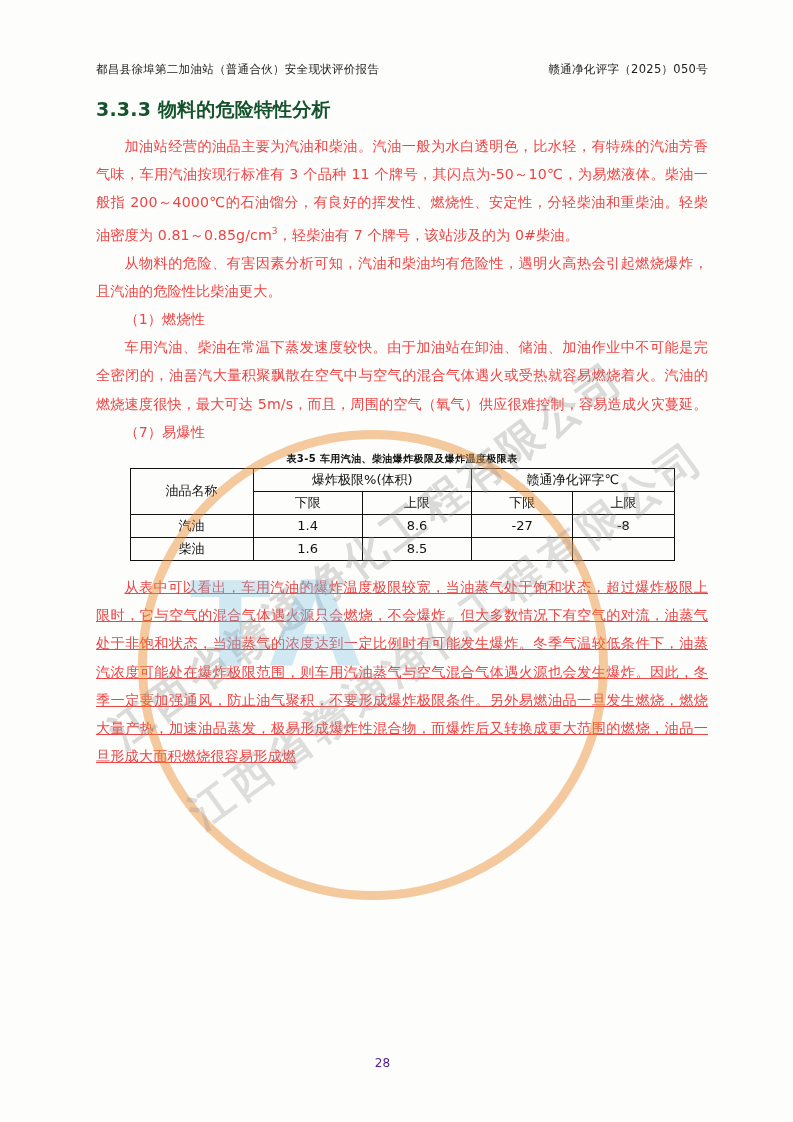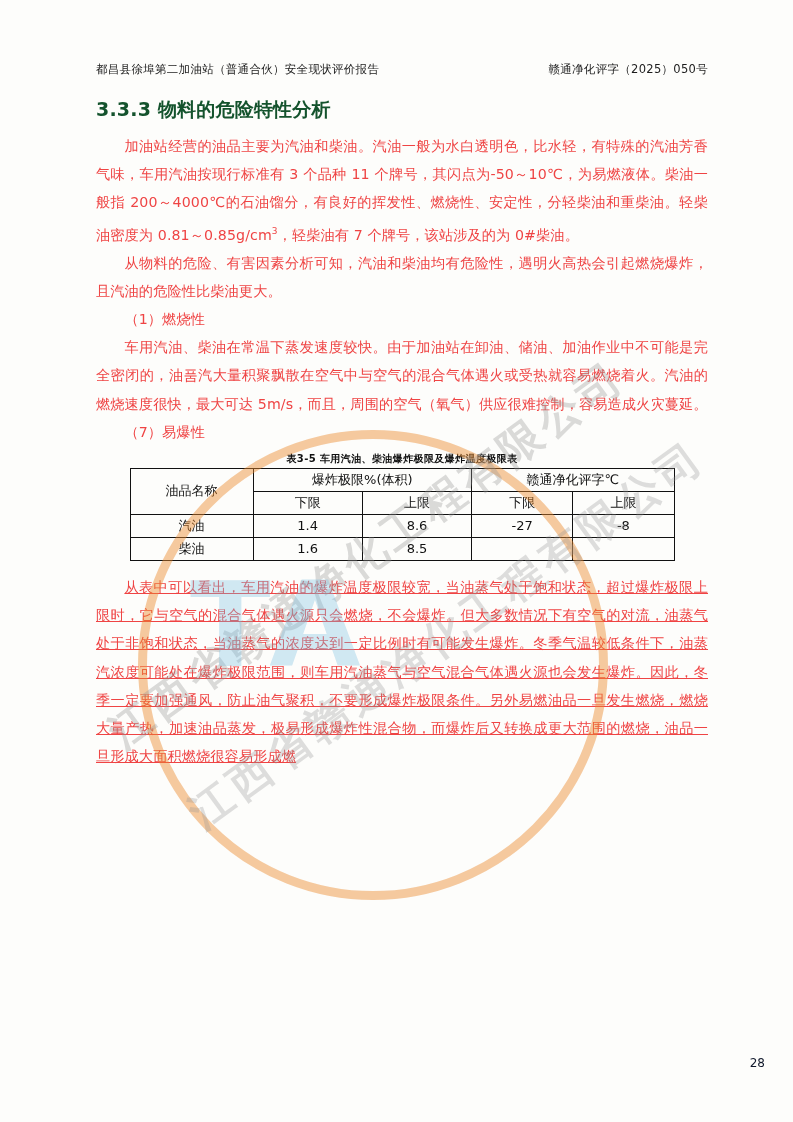--- a/index.html
+++ b/index.html
@@ -108,23 +108,23 @@
   table.data .namecol {
     width: 118px;
   }
 
   
   .page-number {
     position: absolute;
     bottom: 52px;
     left: 0;
     width: 765px;
-    text-align: right;
+    text-align: center;
     font-size: 12px;
-    color: #0f172a;
+    color: #4c1d95;
   }
 
   
   .watermark {
     position: absolute;
     left: 0; top: 0;
     width: 793px; height: 1122px;
     pointer-events: none;
     z-index: 5;
   }

